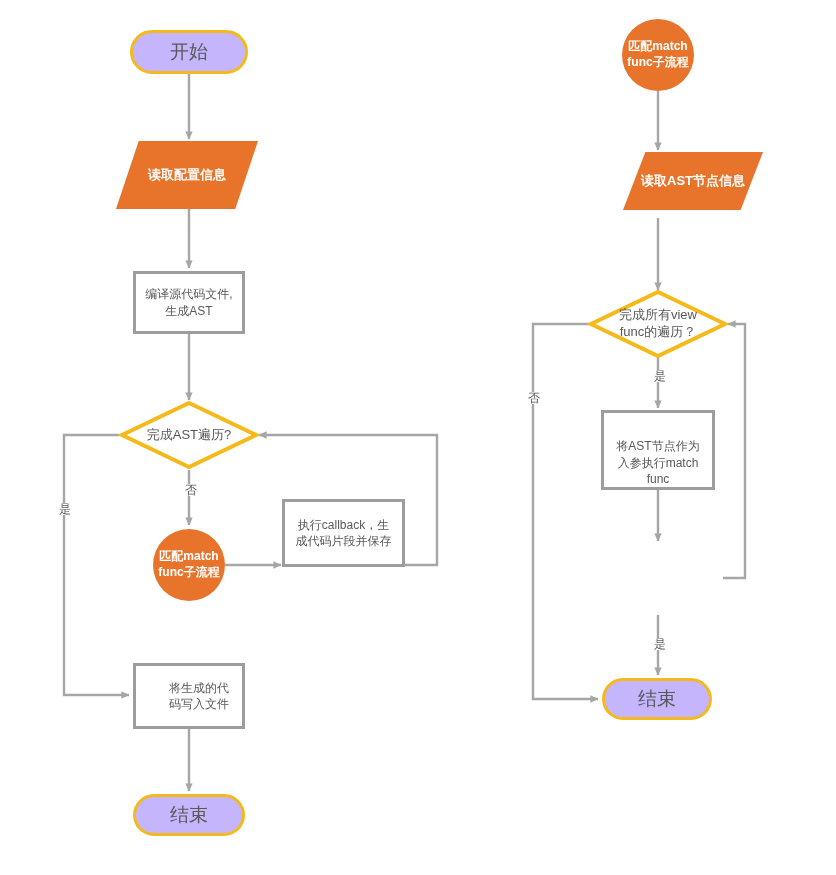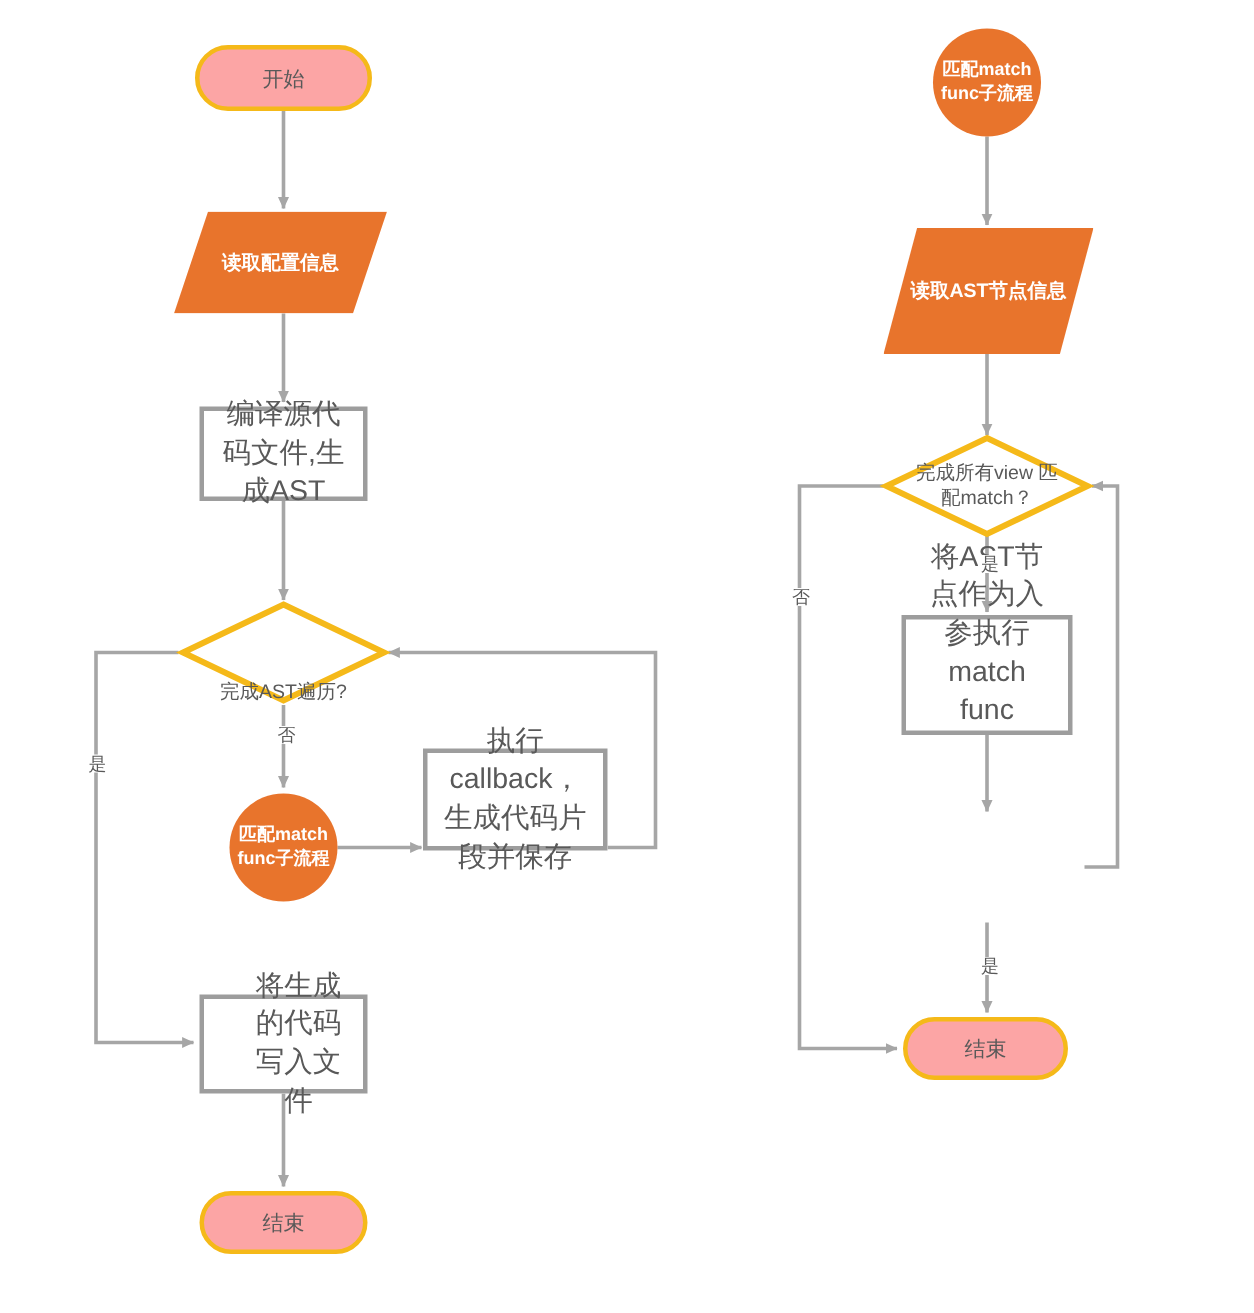--- a/index.html
+++ b/index.html
@@ -23,30 +23,30 @@
     display: flex;
     align-items: center;
     justify-content: center;
     text-align: center;
     line-height: 1.35;
   }
   
   .terminator {
     border: 3px solid #F5B919;
     border-radius: 999px;
-    background: #fca5a5;
-    color: #595959;
-    font-size: 14px;
+    background: #c4b5fd;
+    color: #595959;
+    font-size: 19px;
   }
   
   .process {
     border: 3px solid #9D9D9D;
     background: #ffffff;
     color: #595959;
-    font-size: 19px;
+    font-size: 12px;
     padding: 0 8px;
   }
   
   .data-shape {
     background: #E8742C;
     color: #ffffff;
     font-size: 13px;
     font-weight: bold;
     -webkit-clip-path: polygon(16% 0%, 100% 0%, 84% 100%, 0% 100%);
     clip-path: polygon(16% 0%, 100% 0%, 84% 100%, 0% 100%);
@@ -149,21 +149,21 @@
   </div>
 
   <div class="node data-shape" style="left:116px; top:141px; width:142px; height:68px;">
     <span>读取配置信息</span>
   </div>
 
   <div class="node process" style="left:133px; top:271px; width:112px; height:63px;">
     <span>编译源代码文件,生成AST</span>
   </div>
 
-  <div class="node diamond" style="left:119px; top:400px; width:140px; height:70px;align-items:flex-end;">
+  <div class="node diamond" style="left:119px; top:400px; width:140px; height:70px;">
     <svg width="140" height="70" viewBox="0 0 140 70">
       <polygon points="70,3 137,35 70,67 3,35" fill="#ffffff" stroke="#F5B919" stroke-width="4"></polygon>
     </svg>
     <span class="dlabel">完成AST遍历?</span>
   </div>
 
   <div class="node circle-shape" style="left:153px; top:529px; width:72px; height:72px;">
     <span>匹配match func子流程</span>
   </div>
 
@@ -179,29 +179,29 @@
     <span>结束</span>
   </div>
 
   <div class="edge-label" style="left:57px; top:503px;">是</div>
   <div class="edge-label" style="left:183px; top:484px;">否</div>
 
   <div class="node circle-shape" style="left:622px; top:19px; width:72px; height:72px;">
     <span>匹配match func子流程</span>
   </div>
 
-  <div class="node data-shape" style="left:589px; top:152px; width:140px; height:84px;">
+  <div class="node data-shape" style="left:623px; top:152px; width:140px; height:58px;">
     <span>读取AST节点信息</span>
   </div>
 
   <div class="node diamond" style="left:588px; top:289px; width:140px; height:70px;">
     <svg width="140" height="70" viewBox="0 0 140 70">
       <polygon points="70,3 137,35 70,67 3,35" fill="#ffffff" stroke="#F5B919" stroke-width="4"></polygon>
     </svg>
-    <span class="dlabel">完成所有view 匹配match？</span>
+    <span class="dlabel">完成所有view func的遍历？</span>
   </div>
 
   <div class="node process" style="left:601px; top:410px; width:114px; height:80px;align-items:flex-end;">
     <span>将AST节点作为入参执行match func</span>
   </div>
 
 
   <div class="node terminator" style="left:602px; top:678px; width:110px; height:42px;">
     <span>结束</span>
   </div>

